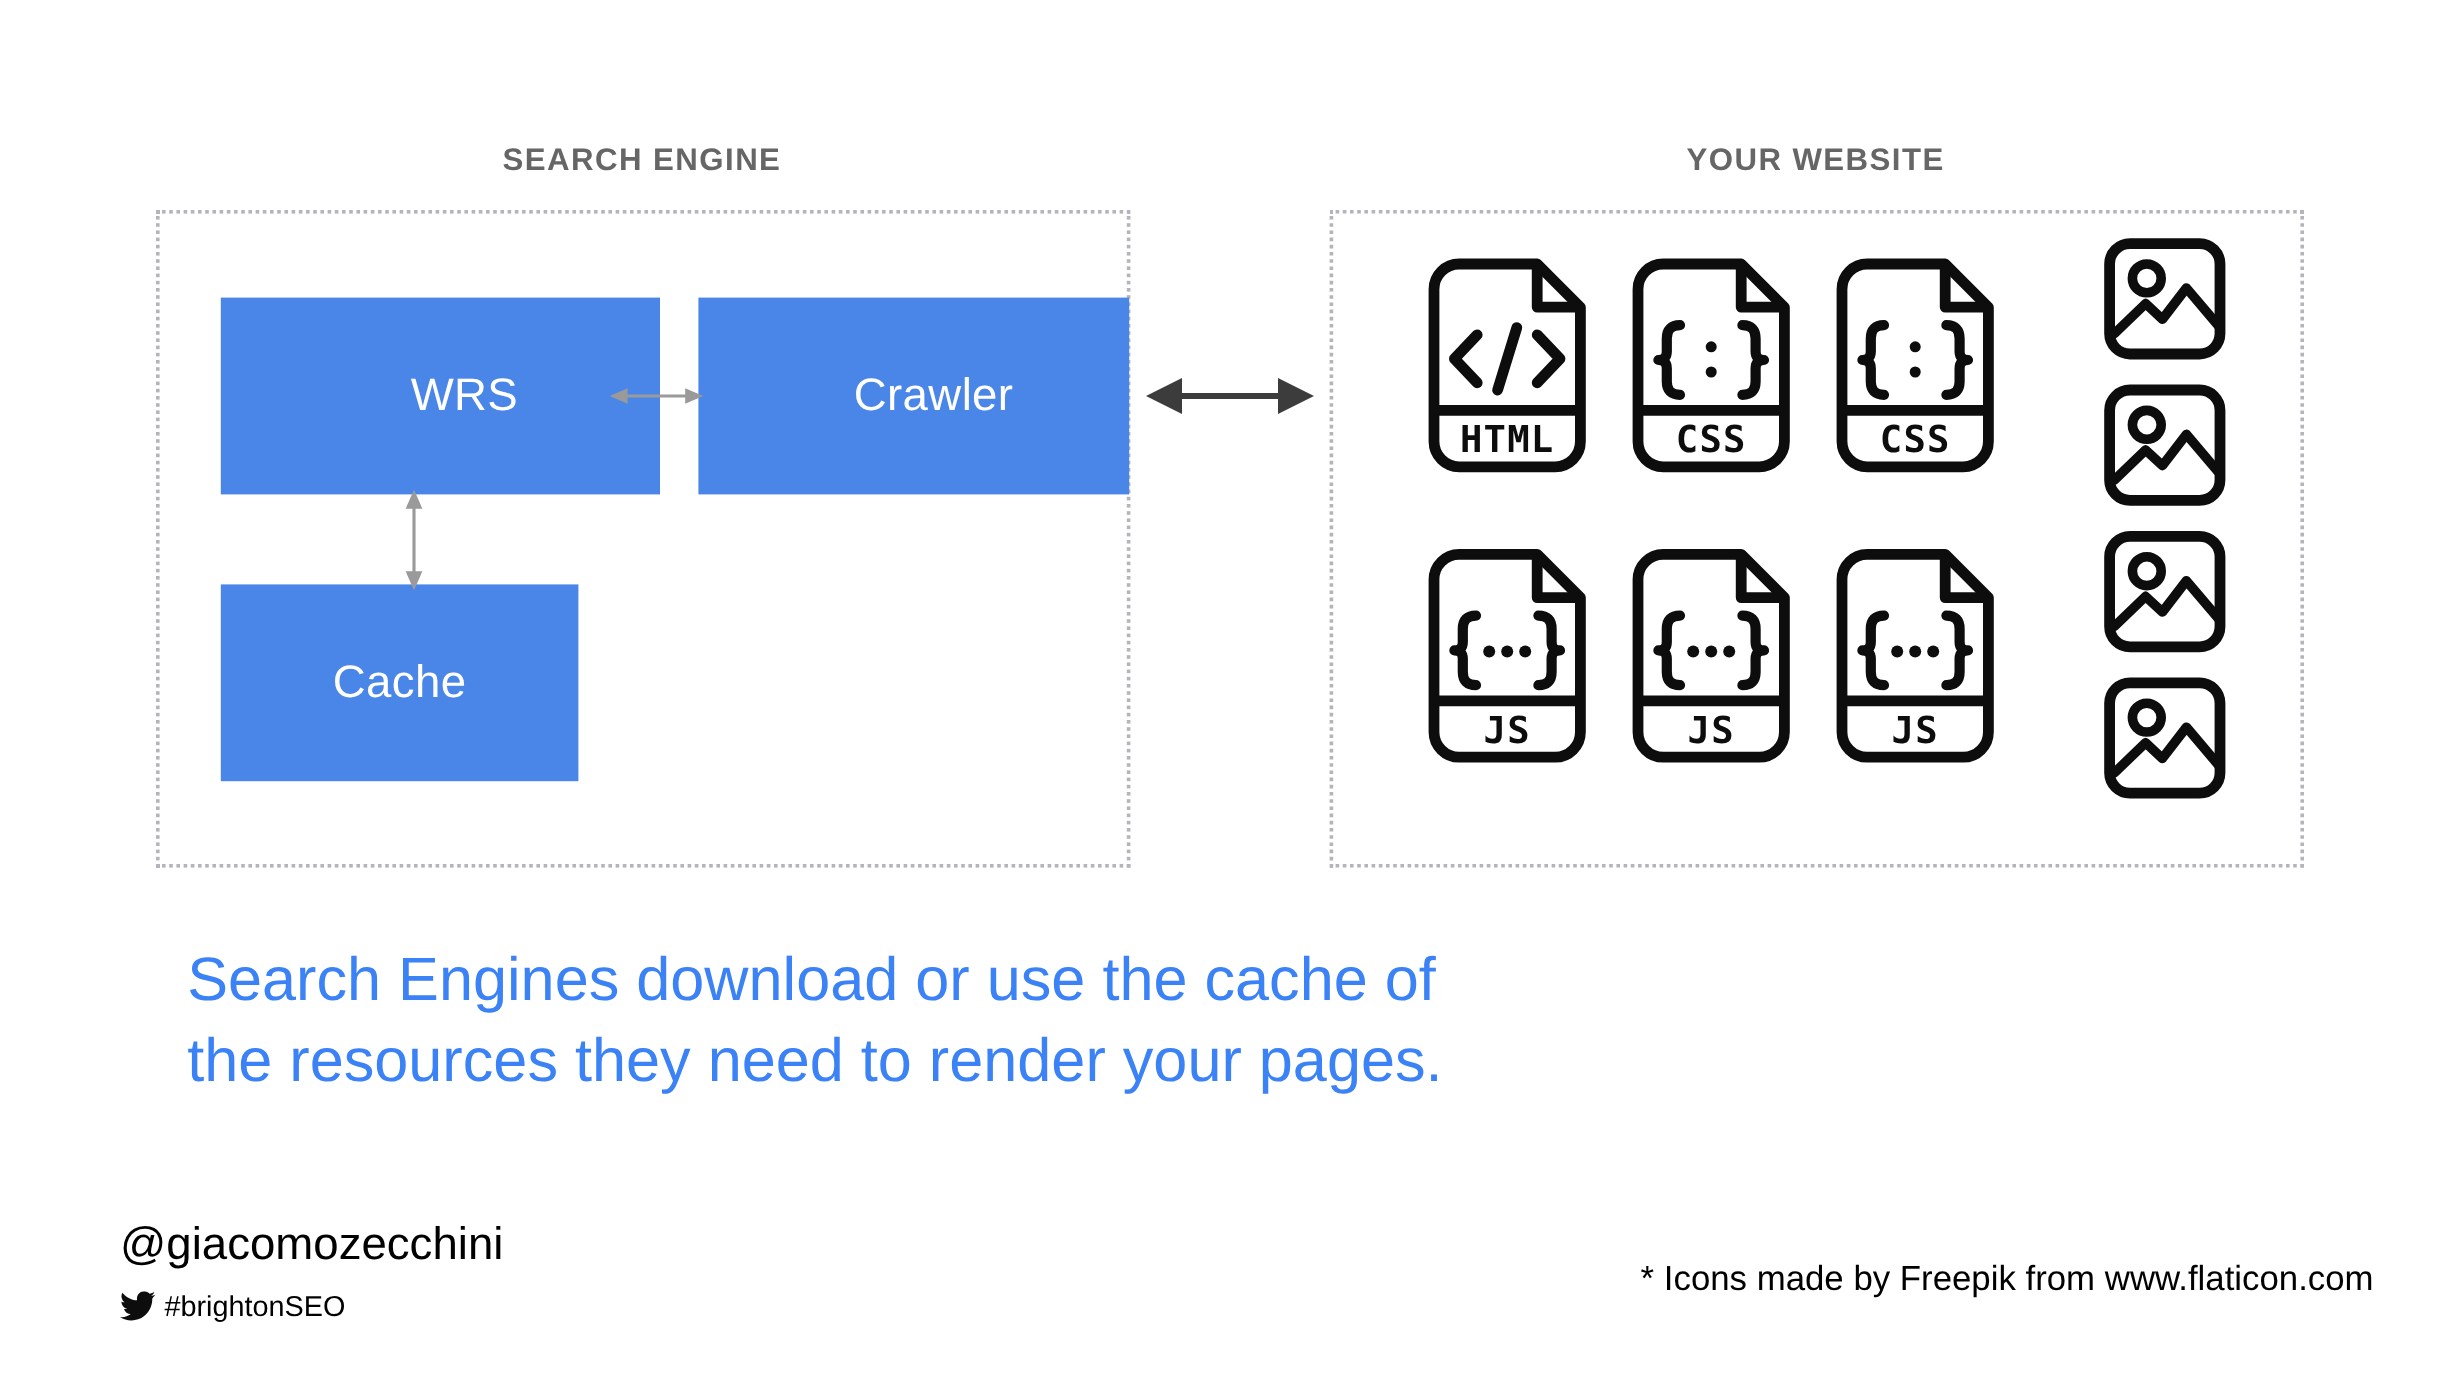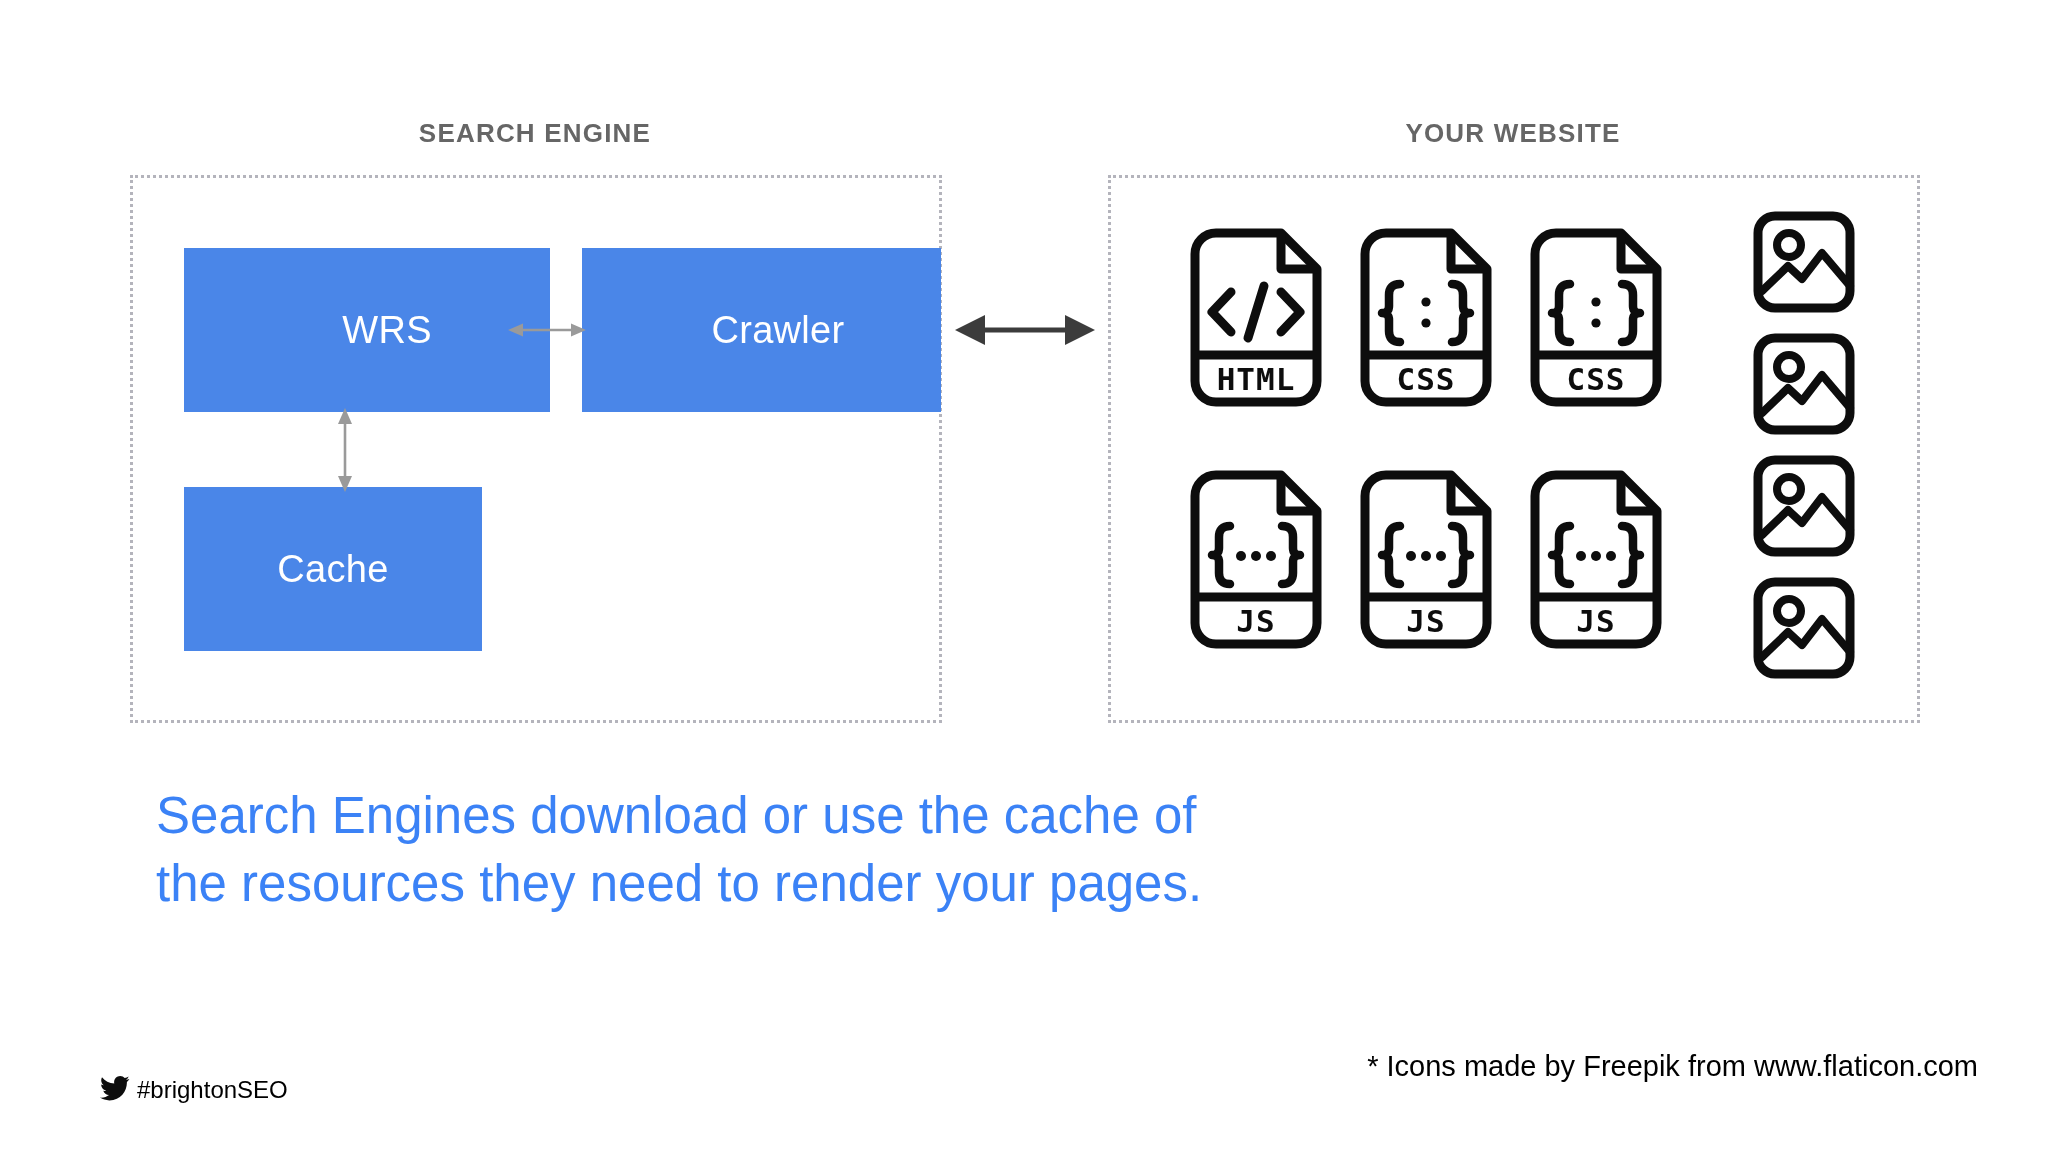--- a/index.html
+++ b/index.html
@@ -67,21 +67,21 @@
   
   .arrow-svg { position: absolute; overflow: visible; }
   #arrow-wrs-crawler { left: 508px; top: 316px; width: 78px; height: 28px; }
   #arrow-wrs-cache   { left: 331px; top: 408px; width: 28px; height: 84px; }
   #arrow-between     { left: 955px; top: 310px; width: 140px; height: 40px; }
 
   
   .icon-grid {
     position: absolute;
     left: 1160px;
-    top: 208px;
+    top: 195px;
     width: 720px;
     height: 480px;
   }
   .file-icon {
     position: absolute;
     width: 140px;
     height: 186px;
   }
   .img-icon {
     position: absolute;
@@ -286,20 +286,21 @@
       <circle cx="39" cy="37" r="12" fill="none" stroke="#0d0d0d" stroke-width="8"></circle>
       <polyline points="12,83 38,58 52,71 72,45 100,78" fill="none" stroke="#0d0d0d" stroke-width="8" stroke-linecap="round" stroke-linejoin="round"></polyline>
     </svg>
   </div>
 
   <div id="body-text">
     <span class="line">Search Engines download or use the cache of</span>
     <span class="line">the resources they need to render your pages.</span>
   </div>
 
+  <div id="footer-handle">@giacomozecchini</div>
 
   <div id="footer-hashtag-row">
     <svg id="twitter-icon" viewBox="0 0 30 25">
       <path d="M29.4,3.0 c-1.1,0.5 -2.3,0.8 -3.5,1.0 c1.3,-0.8 2.2,-2.0 2.7,-3.4
                c-1.2,0.7 -2.5,1.2 -3.9,1.5 C23.6,0.8 22.0,0 20.2,0 c-3.4,0 -6.1,2.8 -6.1,6.2
                c0,0.5 0.1,1.0 0.2,1.4 C9.2,7.3 4.9,4.9 2.0,1.2 C1.5,2.1 1.2,3.1 1.2,4.2
                c0,2.1 1.1,4.0 2.7,5.1 c-1.0,0 -1.9,-0.3 -2.7,-0.8 c0,0 0,0.1 0,0.1
                c0,3.0 2.1,5.5 4.9,6.1 c-0.5,0.1 -1.0,0.2 -1.6,0.2 c-0.4,0 -0.8,0 -1.2,-0.1
                c0.8,2.5 3.0,4.3 5.7,4.3 c-2.1,1.6 -4.7,2.6 -7.5,2.6 c-0.5,0 -1.0,0 -1.4,-0.1
                C2.7,23.4 5.9,24.4 9.4,24.4 c11.3,0 17.5,-9.4 17.5,-17.6 c0,-0.3 0,-0.5 0,-0.8

